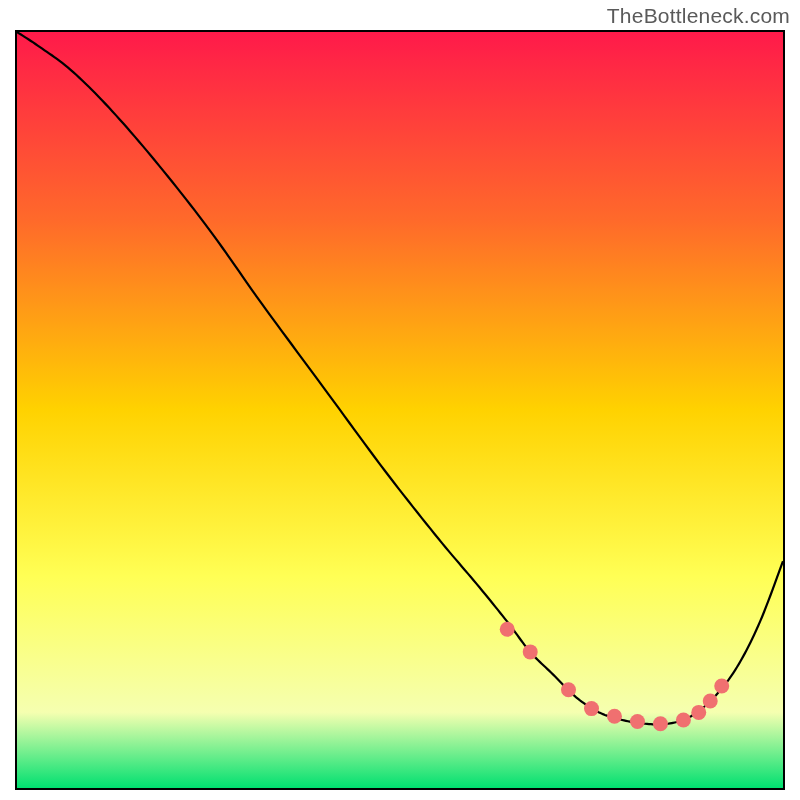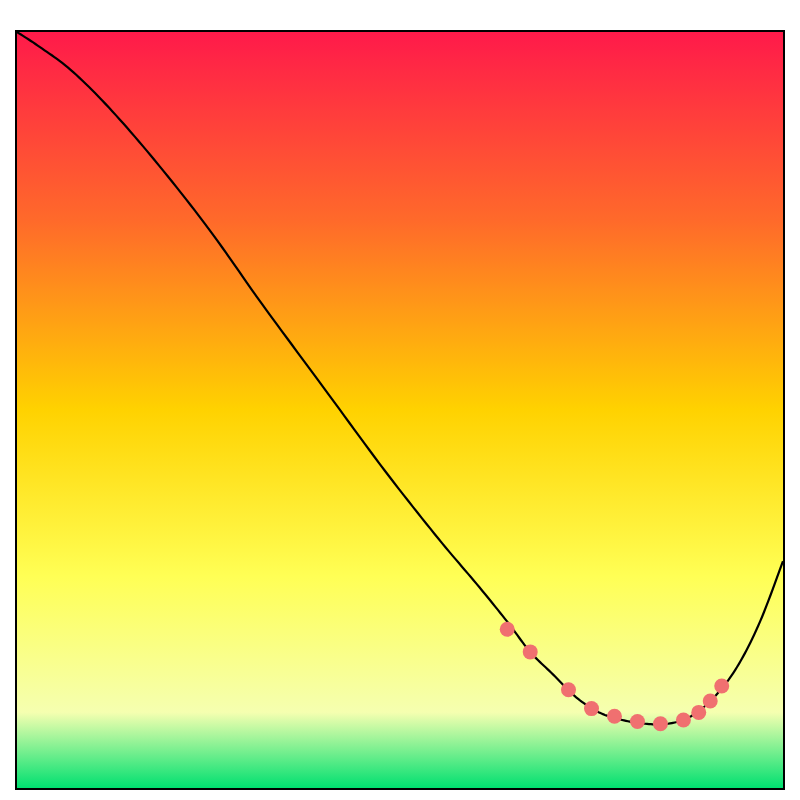--- a/index.html
+++ b/index.html
@@ -37,20 +37,21 @@
     overflow: hidden;
   }
   svg {
     display: block;
   }
 </style>
 </head>
 <body>
 
 <div class="chart-container">
+  <div class="watermark">TheBottleneck.com</div>
 
   <div class="plot-area">
     <svg id="chart-svg" width="766" height="756" viewBox="0 0 766 756" preserveAspectRatio="none">
       <defs>
         <linearGradient id="bg-grad" x1="0" y1="0" x2="0" y2="1">
           <stop id="g0" offset="0%" stop-color="#ff1a4a"></stop>
           <stop id="g1" offset="25%" stop-color="#ff6a2a"></stop>
           <stop id="g2" offset="50%" stop-color="#ffd200"></stop>
           <stop id="g3" offset="72%" stop-color="#ffff55"></stop>
           <stop id="g4" offset="90%" stop-color="#f5ffb0"></stop>

